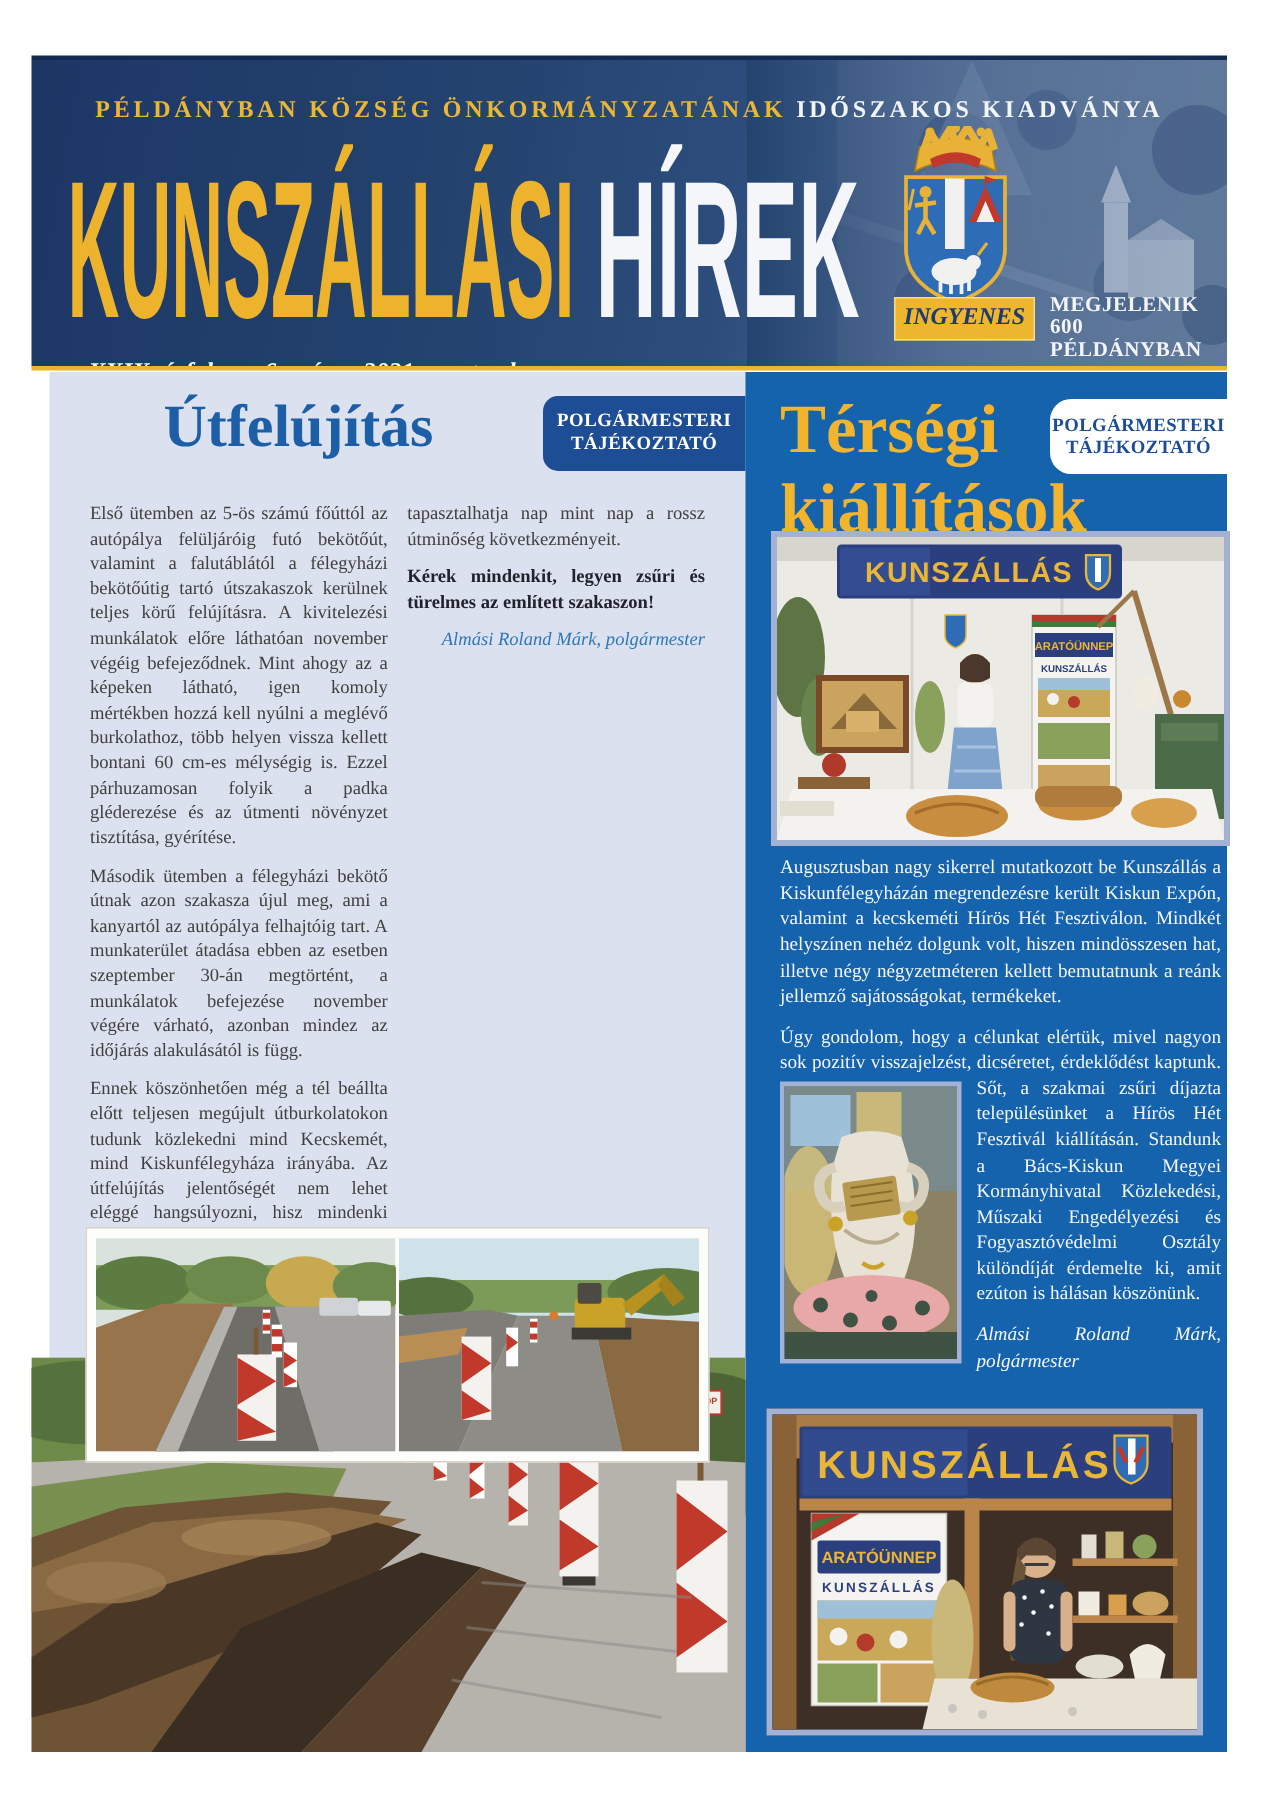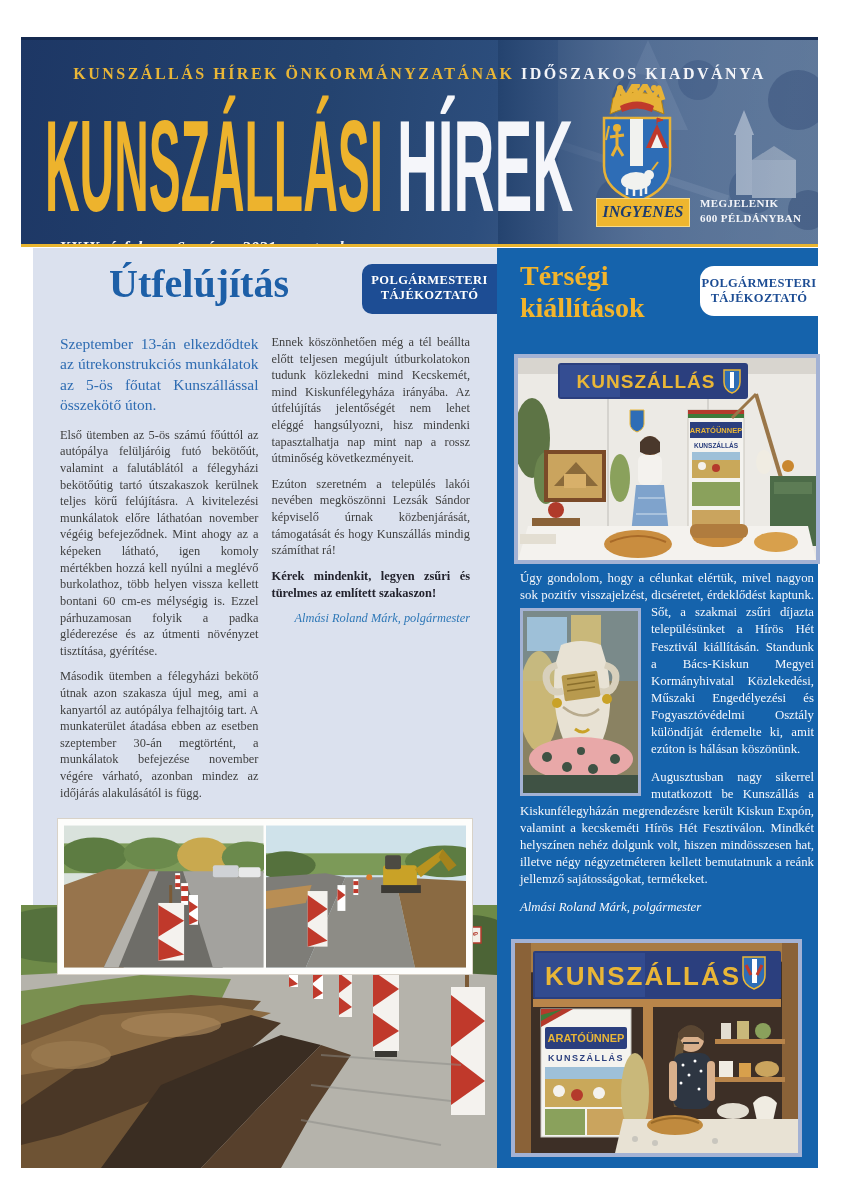--- a/index.html
+++ b/index.html
@@ -14,42 +14,42 @@
            font-size:16px;font-weight:bold;letter-spacing:2.5px;color:#e9b637;white-space:nowrap;}
   .tagline .tw{color:#f3f4f8;margin-top:19px;}
   .masthead-svg{position:absolute;left:24px;top:40px;}
   .crest{position:absolute;left:575px;top:44px;}
   .issue-row{position:absolute;left:38px;top:198px;width:540px;display:flex;align-items:center;gap:10px;}
   .issue-row .txt{font-style:italic;font-weight:bold;font-size:17px;color:#f2f4f9;white-space:nowrap;}
   .free-badge{position:absolute;left:575px;top:158px;width:92px;height:27px;
               background:#eeb62f;border:1px solid #f7dc8a;color:#1c3b70;
               font-style:italic;font-weight:bold;font-size:16px;text-align:center;line-height:26px;}
   .circulation{position:absolute;left:679px;top:156px;color:#f3f5f9;font-weight:bold;
-               font-size:11px;line-height:15px;letter-spacing:.4px;}
+               font-size:14px;line-height:15px;letter-spacing:.4px;}
   .gold-rule{position:absolute;left:21px;top:244px;width:797px;height:3px;background:#e9b52f;}
   
   .left-panel{position:absolute;left:33px;top:248px;width:560px;height:920px;background:#dbe1ee;}
   .lp-title{position:absolute;left:10px;top:12px;width:312px;text-align:center;
             font-size:40px;font-weight:bold;color:#1d5fa7;}
   .lp-badge{position:absolute;left:329px;top:16px;width:135px;height:50px;background:#1d4d94;
             border-radius:10px 0 0 10px;color:#fff;font-weight:bold;font-size:12.5px;
             letter-spacing:.4px;text-align:center;padding-top:9px;box-sizing:border-box;line-height:15px;}
   .lp-columns{position:absolute;left:27px;top:86px;width:410px;height:484px;
               column-count:2;column-gap:13px;column-fill:auto;overflow:hidden;}
   .lp-columns p{margin:0 0 9px 0;font-size:12.4px;line-height:1.34;color:#404040;text-align:justify;}
   .lp-columns p.lead{font-size:15.5px;line-height:1.32;color:#2e6cb2;margin-bottom:11px;}
   .lp-columns p.emph{font-weight:bold;color:#22222c;}
   .lp-columns p.sig{text-align:right;font-style:italic;color:#2f78b7;margin-top:2px;}
   
   .pair-frame{position:absolute;left:57px;top:818px;width:416px;height:157px;background:#fdfdfb;
               border:1px solid #d8d2c8;box-sizing:border-box;padding:6px;display:flex;gap:2px;z-index:3;}
   .big-photo{position:absolute;left:21px;top:905px;z-index:2;}
   
   .right-panel{position:absolute;left:497px;top:248px;width:321px;height:920px;background:#1563ac;}
-  .rp-title{position:absolute;left:23px;top:12px;width:215px;font-size:28px;line-height:1.15;
+  .rp-title{position:absolute;left:23px;top:12px;width:215px;font-size:46px;line-height:1.15;
             font-weight:bold;color:#f2b42c;}
   .rp-badge{position:absolute;left:203px;top:18px;width:118px;height:50px;background:#fff;
             border-radius:14px 0 0 14px;color:#1d4d94;font-weight:bold;font-size:12.5px;
             letter-spacing:.3px;text-align:center;padding-top:10px;box-sizing:border-box;line-height:15px;}
   .frame{border:4px solid #a3b2d4;background:#333;}
   .rp-photo1{position:absolute;left:17px;top:106px;width:298px;height:202px;}
   .rp-text{position:absolute;left:23px;top:322px;width:294px;color:#f5f7fb;}
   .rp-text p{margin:0 0 10px 0;font-size:12.8px;line-height:1.34;text-align:justify;}
   .vase-float{float:left;width:121px;height:188px;margin:4px 10px 2px 0;display:block;
               border:3px solid #a3b2d4;box-sizing:border-box;}
@@ -82,21 +82,21 @@
         <rect x="238" y="95" width="16" height="60" fill="#cdd6e2"></rect>
         <polygon points="236,95 246,70 256,95" fill="#cdd6e2"></polygon>
         <rect x="254" y="120" width="44" height="38" fill="#bfcad8"></rect>
         <polygon points="254,120 276,106 298,120" fill="#a9b6c7"></polygon>
         <rect x="60" y="100" width="180" height="8" fill="#8ea2bc" opacity="0.5" transform="rotate(18 60 100)"></rect>
       </g>
       <rect x="0" y="0" width="320" height="207" fill="url(#fade)"></rect>
     </svg>
 
     <div class="tagline">
-      <span>KUNSZÁLLÁS HÍREK ÖNKORMÁNYZATÁNAK</span>
+      <span>PÉLDÁNYBAN KÖZSÉG ÖNKORMÁNYZATÁNAK</span>
       <span class="tw">IDŐSZAKOS KIADVÁNYA</span>
     </div>
 
     <svg class="masthead-svg" width="558" height="142" viewBox="0 0 558 142">
       <text x="0" y="131" font-family="Liberation Sans, sans-serif" font-weight="bold" font-size="130" fill="#edb32d" textLength="338" lengthAdjust="spacingAndGlyphs">KUNSZÁLLÁSI</text>
       <text x="352" y="131" font-family="Liberation Sans, sans-serif" font-weight="bold" font-size="130" fill="#f5f6fa" textLength="176" lengthAdjust="spacingAndGlyphs">HÍREK</text>
     </svg>
 
     <svg class="crest" width="82" height="120" viewBox="0 0 82 120">
 
@@ -136,25 +136,23 @@
   </div>
   <div class="gold-rule"></div>
 
   <div class="left-panel">
     <div class="lp-title">Útfelújítás</div>
     <div class="lp-badge">
       <div>POLGÁRMESTERI</div>
       <div>TÁJÉKOZTATÓ</div>
     </div>
     <div class="lp-columns">
-      <p class="lead">Szeptember 13-án elkezdődtek az útrekonstrukciós munkálatok az 5-ös főutat Kunszállással összekötő úton.</p>
       <p>Első ütemben az 5-ös számú főúttól az autópálya felüljáróig futó bekötőút, valamint a falutáblától a félegyházi bekötőútig tartó útszakaszok kerülnek teljes körű felújításra. A kivitelezési munkálatok előre láthatóan november végéig befejeződnek. Mint ahogy az a képeken látható, igen komoly mértékben hozzá kell nyúlni a meglévő burkolathoz, több helyen vissza kellett bontani 60 cm-es mélységig is. Ezzel párhuzamosan folyik a padka gléderezése és az útmenti növényzet tisztítása, gyérítése.</p>
       <p>Második ütemben a félegyházi bekötő útnak azon szakasza újul meg, ami a kanyartól az autópálya felhajtóig tart. A munkaterület átadása ebben az esetben szeptember 30-án megtörtént, a munkálatok befejezése november végére várható, azonban mindez az időjárás alakulásától is függ.</p>
       <p>Ennek köszönhetően még a tél beállta előtt teljesen megújult útburkolatokon tudunk közlekedni mind Kecskemét, mind Kiskunfélegyháza irányába. Az útfelújítás jelentőségét nem lehet eléggé hangsúlyozni, hisz mindenki tapasztalhatja nap mint nap a rossz útminőség következményeit.</p>
-      <p>Ezúton szeretném a település lakói nevében megköszönni Lezsák Sándor képviselő úrnak közbenjárását, támogatását és hogy Kunszállás mindig számíthat rá!</p>
       <p class="emph">Kérek mindenkit, legyen zsűri és türelmes az említett szakaszon!</p>
       <p class="sig">Almási Roland Márk, polgármester</p>
     </div>
   </div>
 
   <div class="pair-frame">
     <svg width="201" height="143" viewBox="0 0 201 143">
       <rect width="201" height="143" fill="#d9e2dc"></rect>
       <rect y="18" width="201" height="30" fill="#7c9a58"></rect>
       <ellipse cx="30" cy="30" rx="34" ry="18" fill="#5d7c42"></ellipse>
@@ -342,20 +340,21 @@
         <ellipse cx="120" cy="186" rx="34" ry="14" fill="#c98d3f"></ellipse>
         <path d="M92,184 q28,-12 56,0" stroke="#a86a28" stroke-width="2" fill="none"></path>
         <ellipse cx="200" cy="178" rx="26" ry="11" fill="#c98d3f"></ellipse>
         <rect x="172" y="166" width="58" height="14" rx="6" fill="#b07c3e"></rect>
         <ellipse cx="258" cy="184" rx="22" ry="10" fill="#d8a04c"></ellipse>
         <rect x="2" y="176" width="36" height="10" fill="#e3ded2"></rect>
       </g>
     </svg>
 
     <div class="rp-text">
+      <p>Augusztusban nagy sikerrel mutatkozott be Kunszállás a Kiskunfélegyházán megrendezésre került Kiskun Expón, valamint a kecskeméti Hírös Hét Fesztiválon. Mindkét helyszínen nehéz dolgunk volt, hiszen mindösszesen hat, illetve négy négyzetméteren kellett bemutatnunk a reánk jellemző sajátosságokat, termékeket.</p>
       <p>
         <span>Úgy gondolom, hogy a célunkat elértük, mivel nagyon sok pozitív visszajelzést, dicséretet, érdeklődést kap</span><span class="vase-float"><svg width="115" height="182" viewBox="0 0 115 182">
           <rect width="115" height="182" fill="#8a8262"></rect>
           <rect x="0" y="0" width="115" height="70" fill="#7a8a8a"></rect>
           <rect x="4" y="6" width="40" height="34" fill="#9ec0d8"></rect>
           <rect x="48" y="4" width="30" height="38" fill="#c9b87a"></rect>
           <ellipse cx="16" cy="90" rx="20" ry="50" fill="#d9c47c" opacity="0.8"></ellipse>
           <g>
             <path d="M38,34 q20,-8 40,0 l6,20 q8,44 -4,74 l-40,0 q-12,-30 -8,-74 z" fill="#e8e2d4"></path>
             <path d="M34,54 q-14,4 -10,18 q4,12 16,8" fill="none" stroke="#d8d0bc" stroke-width="7"></path>
@@ -373,21 +372,20 @@
             <ellipse cx="58" cy="148" rx="52" ry="22" fill="#e8a8a8"></ellipse>
             <circle cx="24" cy="146" r="5" fill="#3f5244"></circle>
                 <circle cx="44" cy="156" r="5" fill="#3f5244"></circle>
             <circle cx="70" cy="158" r="5" fill="#3f5244"></circle>
                 <circle cx="92" cy="148" r="5" fill="#3f5244"></circle>
             <circle cx="58" cy="140" r="4" fill="#3f5244"></circle>
           </g>
           <rect x="0" y="164" width="115" height="18" fill="#3f5244"></rect>
         </svg></span><span>tunk. Sőt, a szakmai zsűri díjazta településünket a Hírös Hét Fesztivál kiállításán. Standunk a Bács-Kiskun Megyei Kormányhivatal Közlekedési, Műszaki Engedélyezési és Fogyasztóvédelmi Osztály különdíját érdemelte ki, amit ezúton is hálásan köszönünk.</span>
       </p>
-      <p>Augusztusban nagy sikerrel mutatkozott be Kunszállás a Kiskunfélegyházán megrendezésre került Kiskun Expón, valamint a kecskeméti Hírös Hét Fesztiválon. Mindkét helyszínen nehéz dolgunk volt, hiszen mindösszesen hat, illetve négy négyzetméteren kellett bemutatnunk a reánk jellemző sajátosságokat, termékeket.</p>
       <p class="rp-sig">Almási Roland Márk, polgármester</p>
     </div>
 
     <svg class="rp-photo2 frame" width="283" height="210" viewBox="0 0 283 210">
       <rect width="283" height="210" fill="#3d2f26"></rect>
       <polygon points="0,0 283,0 283,18 0,30" fill="#a87c44"></polygon>
       <rect x="0" y="0" width="16" height="210" fill="#8a6238"></rect>
       <rect x="267" y="0" width="16" height="210" fill="#8a6238"></rect>
       <g>
         <rect x="18" y="8" width="248" height="48" rx="2" fill="#2b3f7e"></rect>

